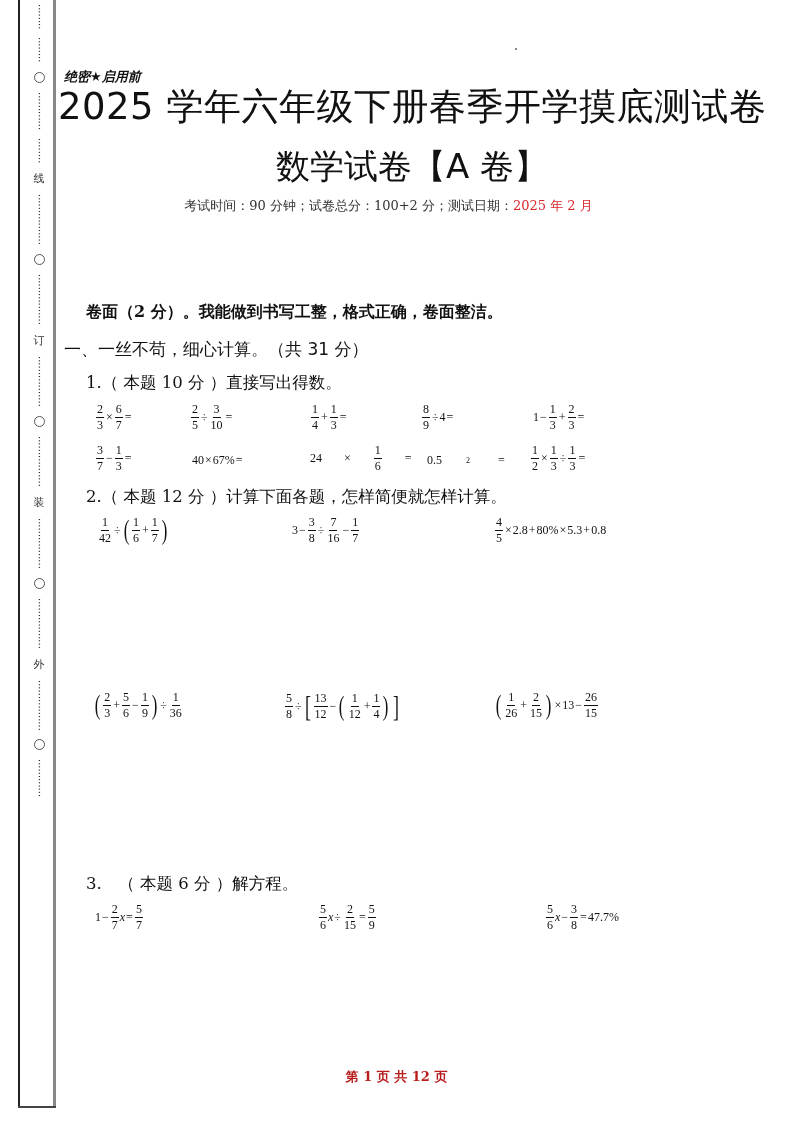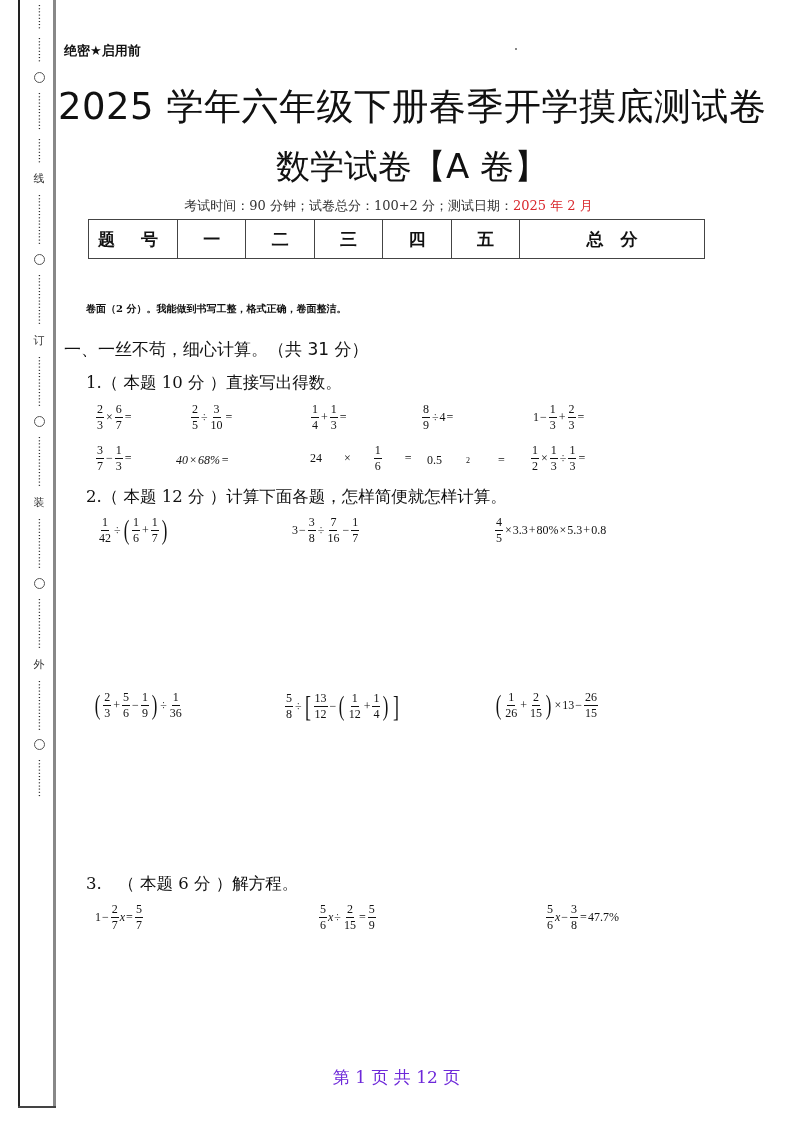--- a/index.html
+++ b/index.html
@@ -10,53 +10,53 @@
   .bind-outer { position: absolute; left: 18px; top: 0; width: 2px; height: 1108px; background: #222; }
   .bind-inner { position: absolute; left: 53px; top: 0; width: 3px; height: 1108px; background: #888; }
   .bind-bottom { position: absolute; left: 18px; top: 1106px; width: 38px; height: 2px; background: #444; }
   .bind-col { position: absolute; left: 28px; top: 0; width: 22px; height: 1108px;
               display: flex; flex-direction: column; align-items: center; }
   .bind-col .dots { font-family: "DejaVu Sans", sans-serif; font-size: 10px; line-height: 5px;
                     color: #222; letter-spacing: 0; writing-mode: vertical-rl; margin: 4px 0; }
   .bind-col .mark { font-size: 11px; color: #333; font-family: "DejaVu Sans", sans-serif; margin: 4px 0; }
   .bind-col .circle { width: 9px; height: 9px; border: 1px solid #555; border-radius: 50%; margin: 5px 0; }
 
-  .secret { position: absolute; left: 64px; top: 42px; font-size: 13px; font-weight: bold;
-            font-family: "DejaVu Sans", sans-serif; }
+  .secret { position: absolute; left: 64px; top: 68px; font-size: 13px; font-weight: bold;
+            font-family: "DejaVu Sans", sans-serif; font-style: italic; }
   .title1 { position: absolute; left: 58px; top: 82px; width: 700px; font-size: 37px;
             font-family: "DejaVu Sans", sans-serif; white-space: nowrap; letter-spacing: 0.5px; }
   .title2 { position: absolute; left: 0; top: 144px; width: 754px; text-align: center;
             font-size: 34px; font-family: "DejaVu Sans", sans-serif; }
   .title2 .inner { display: inline-block; margin-left: 70px; }
   .info { position: absolute; left: 0; top: 197px; width: 687px; text-align: center; font-size: 13px; color: #333; }
   .info .inner { display: inline-block; margin-left: 90px; }
   .info .red { color: #d9262b; }
 
   table.score { position: absolute; left: 88px; top: 219px; width: 617px; border-collapse: collapse; }
   table.score td { border: 1px solid #444; height: 36px; text-align: center; font-size: 17px; font-weight: bold;
                    font-family: "DejaVu Sans", sans-serif; }
   table.score td.first { width: 86px; letter-spacing: 10px; }
 
-  .neat { position: absolute; left: 86px; top: 302px; font-size: 10px; font-weight: bold; }
+  .neat { position: absolute; left: 86px; top: 302px; font-size: 16px; font-weight: bold; }
 
   .sec-title { position: absolute; left: 64px; top: 338px; font-size: 17px; font-family: "DejaVu Sans", sans-serif; }
   .q-title { position: absolute; left: 86px; font-size: 16.5px; }
 
   .expr { position: absolute; font-size: 12px; font-family: "Liberation Serif", "DejaVu Serif", serif;
           display: flex; align-items: center; white-space: nowrap; }
   .frac { display: inline-flex; flex-direction: column; align-items: center; margin: 0 1px; line-height: 1.05; }
   .frac .num { border-bottom: 1px solid #111; padding: 0 1px 1px; }
   .frac .den { padding: 1px 1px 0; }
   .paren { font-size: 28px; line-height: 1; transform: scaleX(0.6); display: inline-block; font-weight: 200; }
   .brack { font-size: 30px; line-height: 1; display: inline-block; transform: scaleX(0.6); }
   .op { margin: 0 1px; }
   .var { font-style: italic; }
 
   .footer { position: absolute; left: 0; top: 1066px; width: 793px; text-align: center; }
-  .footer .page { font-size: 17px; color: #6d28d9; }
+  .footer .page { font-size: 13px; color: #b91c1c; font-weight: bold; }
   .footer .wm { position: absolute; left: 0; top: 3px; width: 793px; text-align: center;
                 font-family: "DejaVu Sans", sans-serif; font-size: 14px; color: rgba(60,60,60,0.6); }
   .dot-mark { position: absolute; left: 515px; top: 48px; width: 2px; height: 2px; background: #888; }
 </style>
 </head>
 <body>
 
 <div class="bind-outer"></div>
 <div class="bind-inner"></div>
 <div class="bind-bottom"></div>
@@ -88,29 +88,20 @@
 
 <div class="secret">绝密★启用前</div>
 <div class="title1">2025 学年六年级下册春季开学摸底测试卷</div>
 <div class="title2"><span class="inner">数学试卷【A 卷】</span></div>
 <div class="info">
   <span class="inner"><span>考试时间：90 分钟；试卷总分：100+2 分；测试日期：</span><span class="red">2025 年 2 月</span></span>
 </div>
 
 <table class="score">
   <tbody>
-      <tr>
-    <td class="first">题 号</td>
-    <td>一</td>
-    <td>二</td>
-    <td>三</td>
-    <td>四</td>
-    <td>五</td>
-    <td>总　分</td>
-  </tr>
 </tbody>
   </table>
 
 <div class="neat">卷面（2 分）。我能做到书写工整，格式正确，卷面整洁。</div>
 
 <div class="sec-title">一、一丝不苟，细心计算。（共 31 分）</div>
 
 <div class="q-title" style="top:372px;">1.（ 本题 10 分 ）直接写出得数。</div>
 
 <div class="expr" style="left:95px;top:403px;">
@@ -178,24 +169,24 @@
       <span class="num">3</span>
       <span class="den">7</span>
     </span>
     <span class="op">−</span>
     <span class="frac">
       <span class="num">1</span>
       <span class="den">3</span>
     </span>
     <span class="op">=</span>
 </div>
-<div class="expr" style="left:176px;top:453px;font-style:italic;">
+<div class="expr" style="left:192px;top:453px;">
   <span>40</span>
     <span class="op">×</span>
-    <span>68%</span>
+    <span>67%</span>
     <span class="op">=</span>
 </div>
 <div class="expr" style="left:310px;top:444px;gap:21px;">
   <span>24</span>
     <span class="op">×</span>
     <span class="frac">
       <span class="num">1</span>
       <span class="den">6</span>
     </span>
     <span class="op">=</span>
@@ -260,21 +251,21 @@
       <span class="num">1</span>
       <span class="den">7</span>
     </span>
 </div>
 <div class="expr" style="left:494px;top:516px;">
   <span class="frac">
       <span class="num">4</span>
       <span class="den">5</span>
     </span>
     <span class="op">×</span>
-    <span>3.3</span>
+    <span>2.8</span>
     <span class="op">+</span>
     <span>80%</span>
     <span class="op">×</span>
     <span>5.3</span>
     <span class="op">+</span>
     <span>0.8</span>
 </div>
 
 <div class="expr" style="left:93px;top:691px;">
   <span class="paren">(</span>

